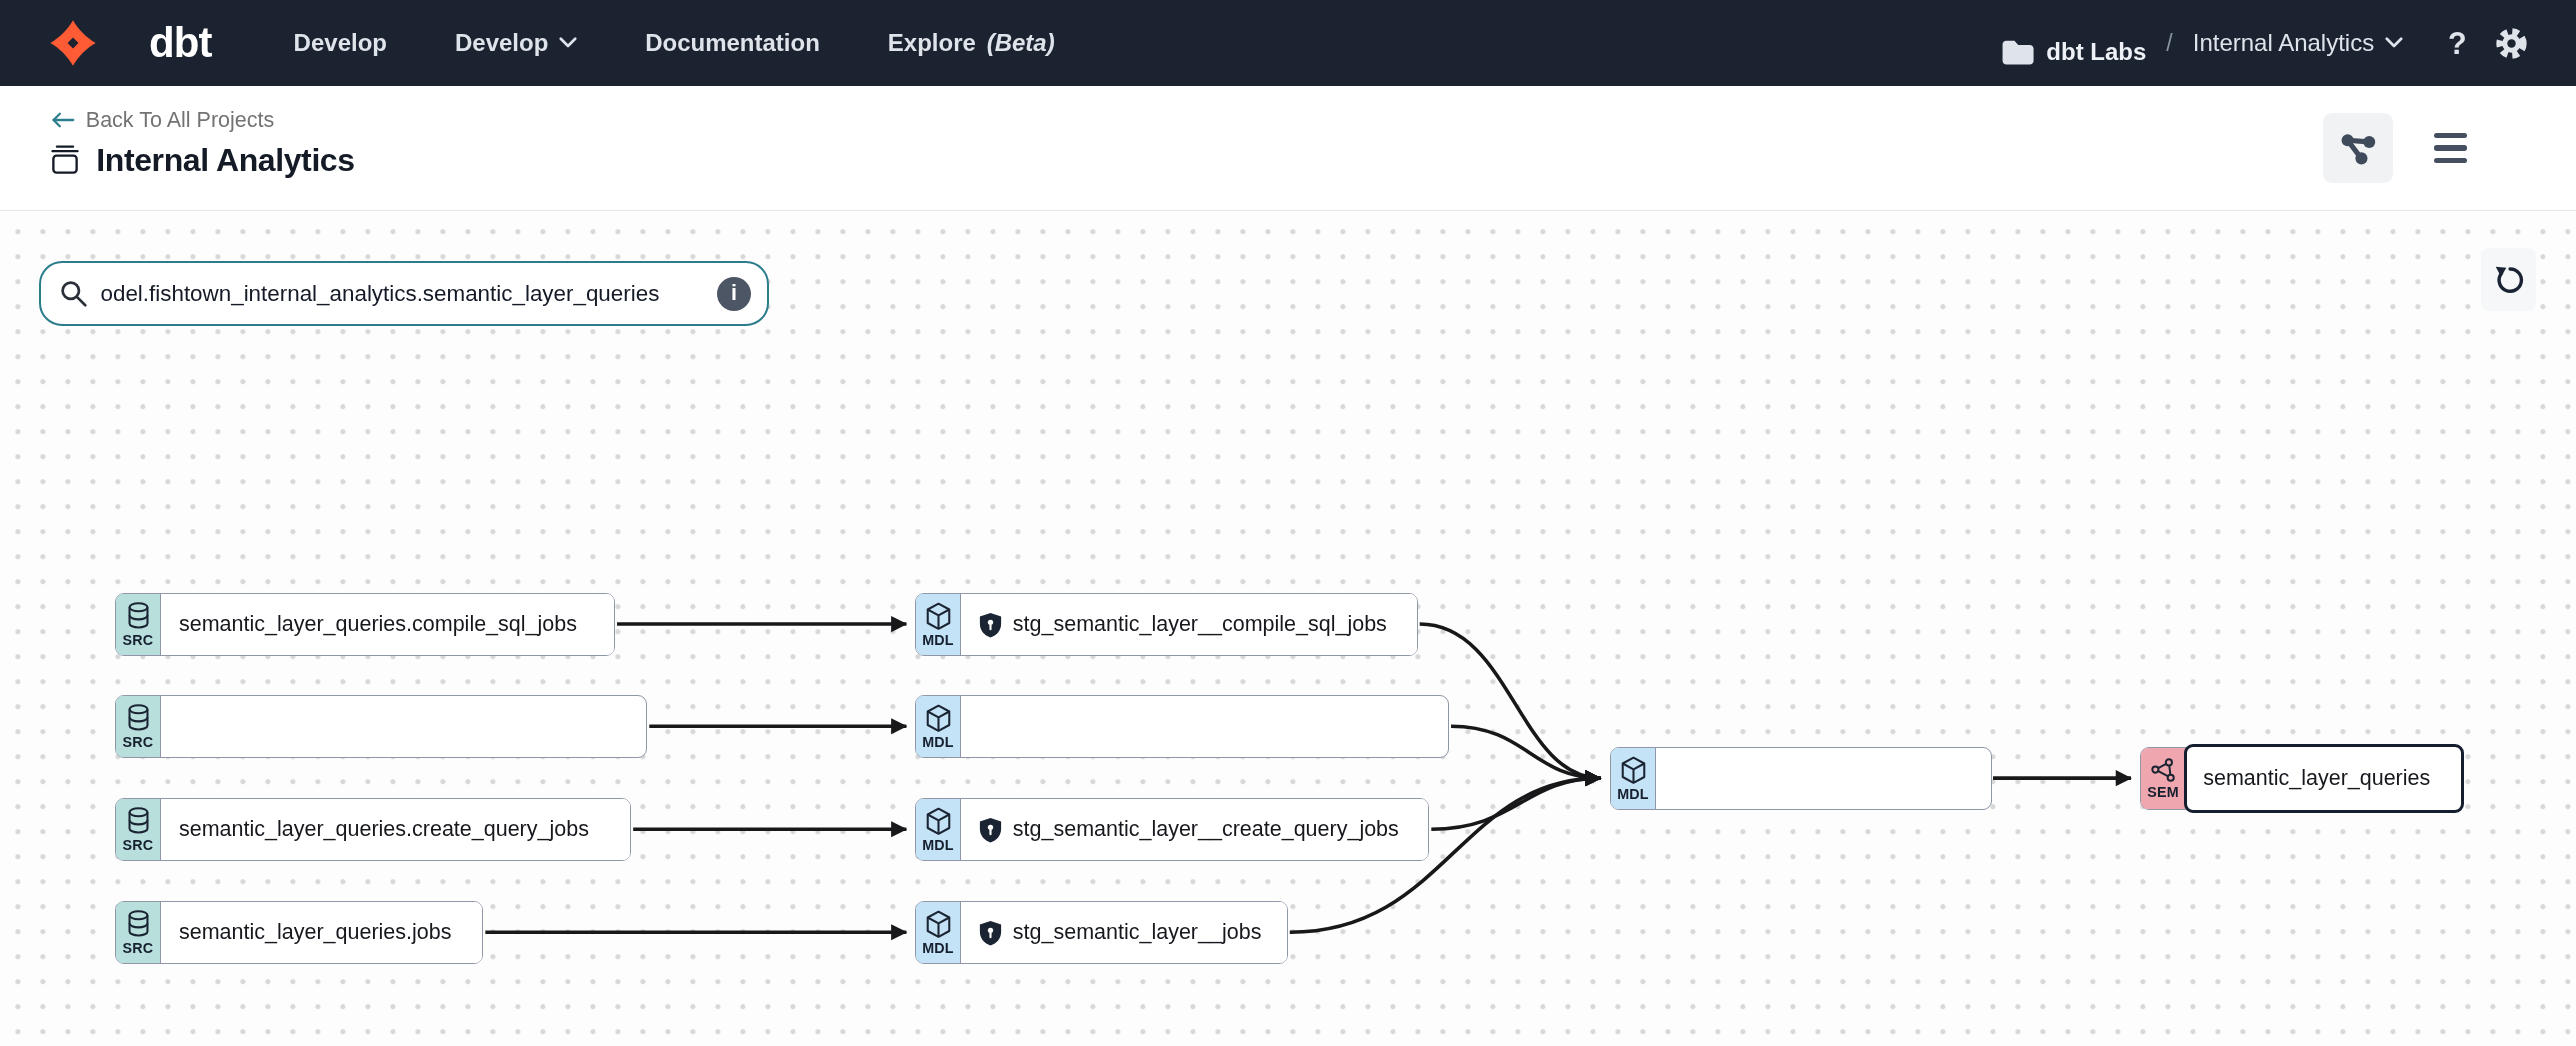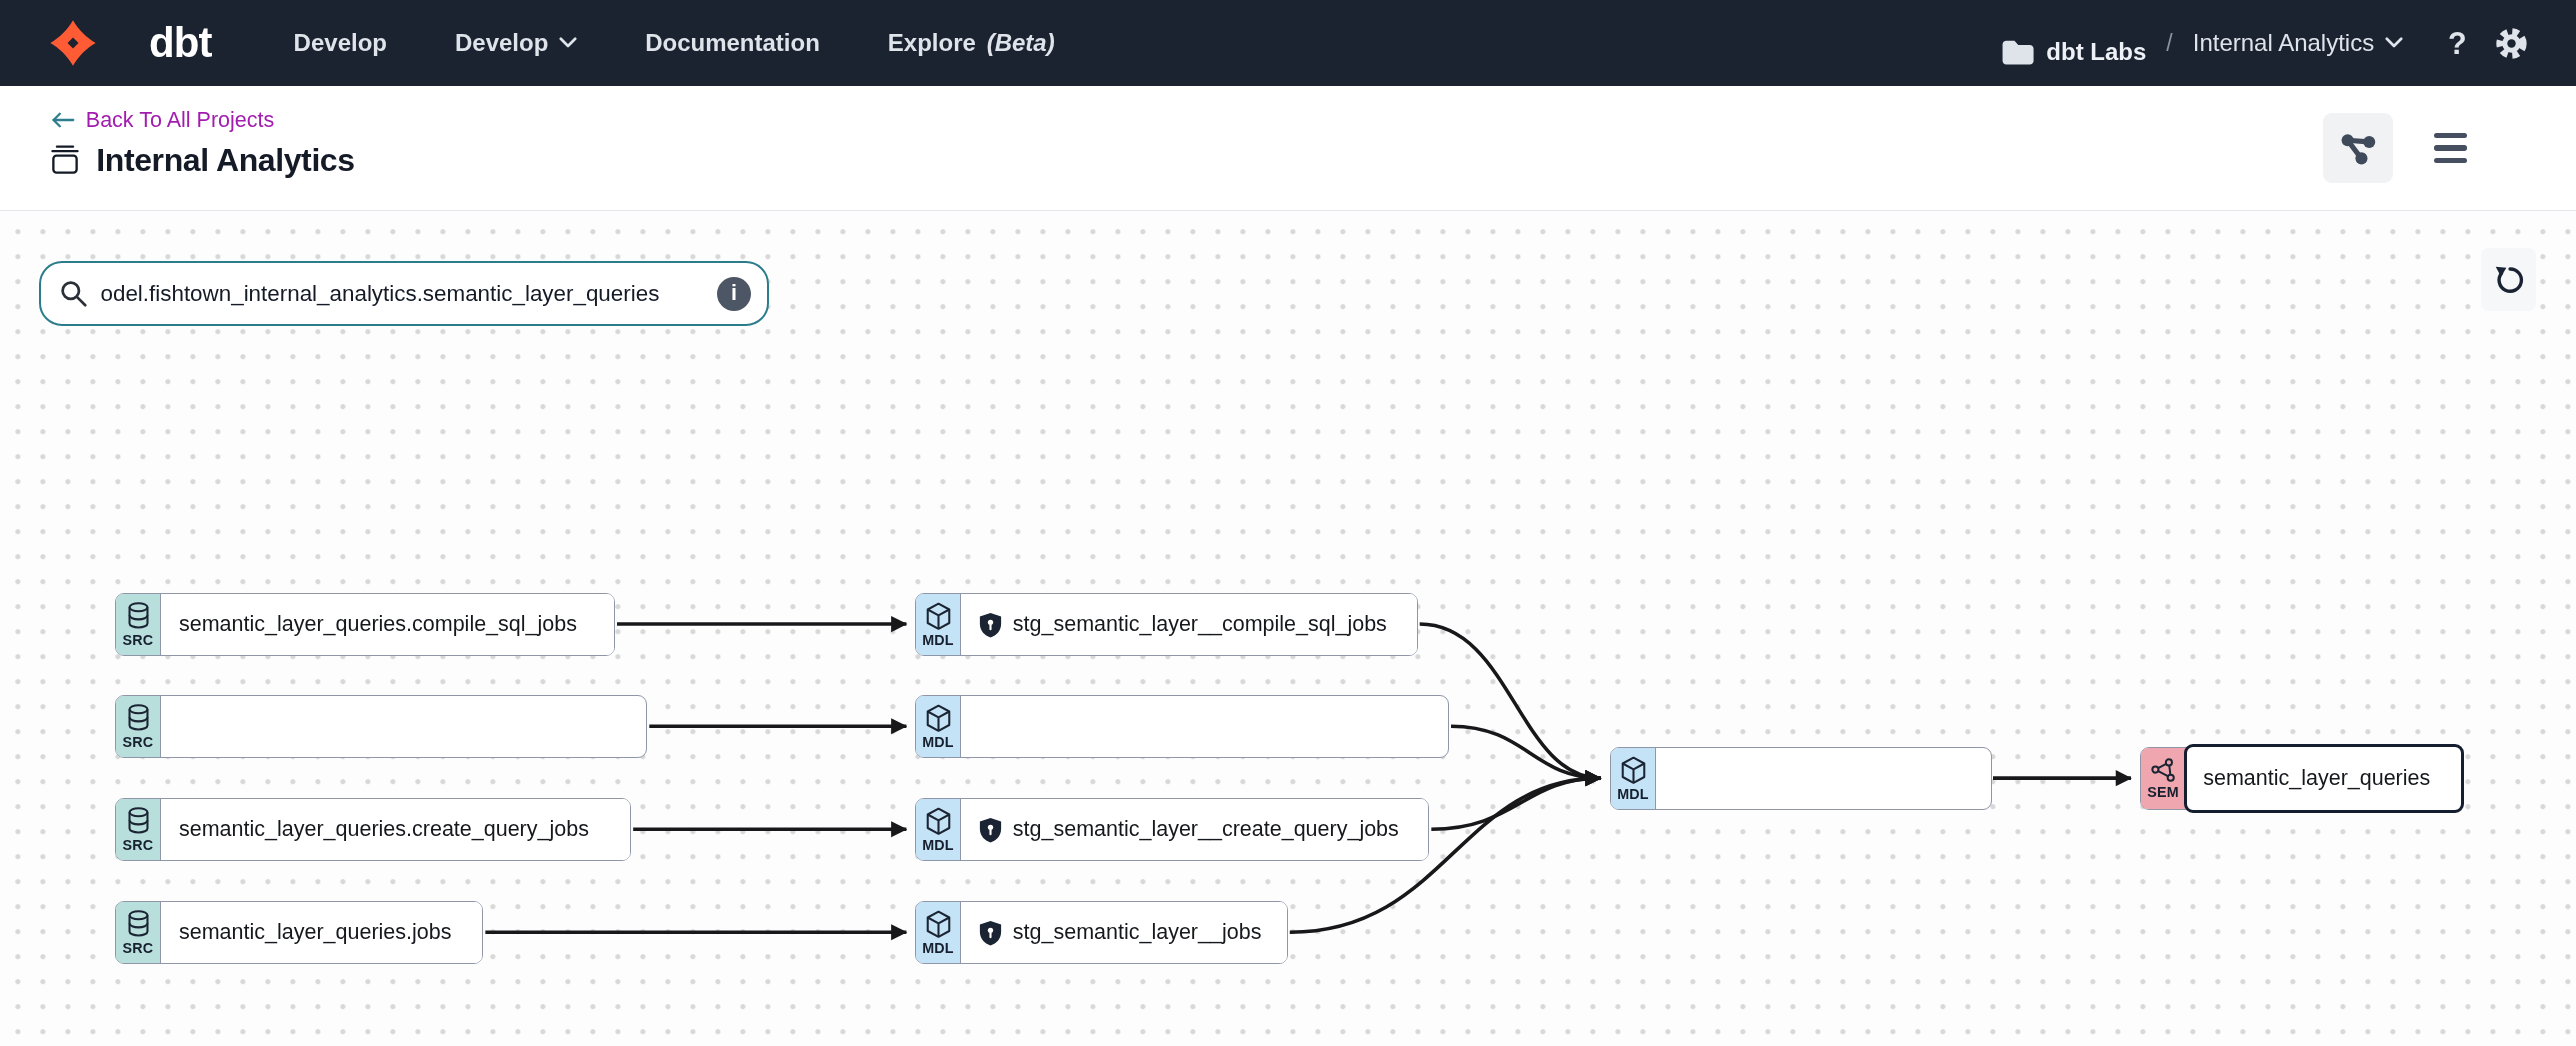--- a/index.html
+++ b/index.html
@@ -18,21 +18,21 @@
   .crumb-org { color:#eef1f6; font-size:24px; font-weight:700; display:flex; align-items:center; gap:12.5px;margin-top:18px; }
   .crumb-sep { color:#8a93a3; font-size:23px; }
   .crumb-project { color:#dfe3ea; font-size:24px; font-weight:400; display:flex; align-items:center; gap:10.8px; cursor:pointer; }
   .help-btn { color:#dfe3ea; font-size:30.5px; font-weight:700; margin-left:25px; cursor:pointer; }
   .gear-btn { margin-left:5.4px; cursor:pointer; display:flex; }
 
   
   .page-header { position:absolute; top:86px; left:0; width:2576px; height:125px; background:#fff;
                  border-bottom:1.8px solid #e2e6ea; }
   .back-link { position:absolute; left:50px; top:21.5px; display:flex; align-items:center; gap:10.8px;
-               color:#a21caf; font-size:21.5px; cursor:pointer; }
+               color:#737373; font-size:21.5px; cursor:pointer; }
   .title-row { position:absolute; left:48px; top:56px; display:flex; align-items:center; gap:14.3px; }
   .page-title { font-size:32px; font-weight:600; color:#141a26; letter-spacing:-0.4px; }
   .hdr-actions { position:absolute; right:109px; top:27px; display:flex; align-items:center; gap:41px; }
   .lineage-btn { width:70px; height:70px; background:#f1f2f4; border-radius:9px;
                  display:flex; align-items:center; justify-content:center; cursor:pointer; }
   .menu-btn { display:flex; flex-direction:column; gap:7.2px; cursor:pointer; }
   .menu-bar { width:33px; height:5.4px; border-radius:2.7px; background:#454f60; }
 
   
   .canvas { position:absolute; top:212px; left:0; width:2576px; height:834px; background:#fdfdfd;

